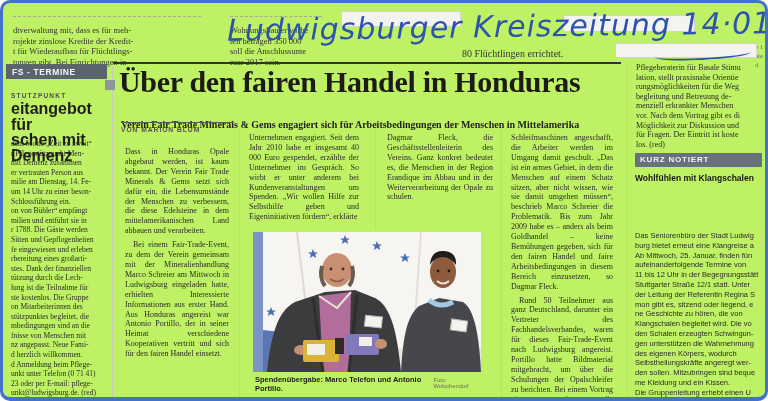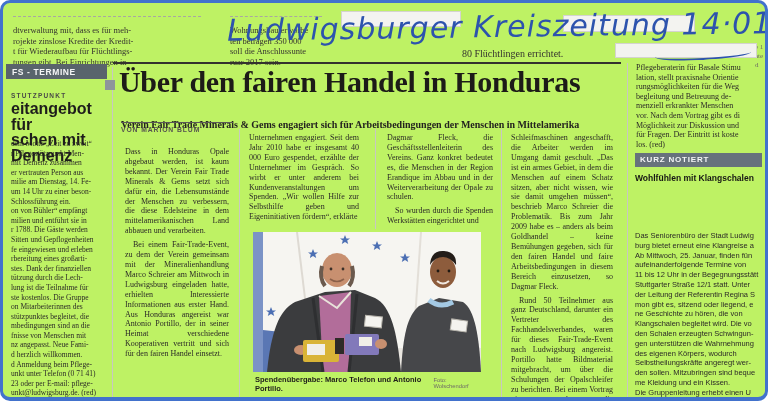--- a/index.html
+++ b/index.html
@@ -145,21 +145,20 @@
 
   <div class="abs coltxt col1 serif">
     <p>Dass in Honduras Opale abgebaut werden, ist kaum bekannt. Der Verein Fair Trade Minerals &amp; Gems setzt sich dafür ein, die Lebensumstände der Menschen zu verbessern, die diese Edelsteine in dem mittelamerikanischen Land abbauen und verarbeiten.</p>
     <p>Bei einem Fair-Trade-Event, zu dem der Verein gemeinsam mit der Mineralienhandlung Marco Schreier am Mittwoch in Ludwigsburg eingeladen hatte, erhielten Interessierte Informationen aus erster Hand. Aus Honduras angereist war Antonio Portillo, der in seiner Heimat verschiedene Kooperativen vertritt und sich für den fairen Handel einsetzt.</p>
   </div>
   <div class="abs coltxt col2 serif">
     <p>Unternehmen engagiert. Seit dem Jahr 2010 habe er insgesamt 40 000 Euro gespendet, erzählte der Unternehmer im Gespräch. So wirbt er unter anderem bei Kundenveranstaltungen um Spenden. „Wir wollen Hilfe zur Selbsthilfe geben und Eigeninitiativen fördern“, erklärte</p>
   </div>
   <div class="abs coltxt col3 serif">
     <p>Dagmar Fleck, die Geschäftsstellenleiterin des Vereins. Ganz konkret bedeutet es, die Menschen in der Region Erandique im Abbau und in der Weiterverarbeitung der Opale zu schulen.</p>
-    <p>So wurden durch die Spenden Werkstätten eingerichtet und</p>
   </div>
   <div class="abs coltxt col4 serif">
     <p>Schleifmaschinen angeschafft, die Arbeiter werden im Umgang damit geschult. „Das ist ein armes Gebiet, in dem die Menschen auf einem Schatz sitzen, aber nicht wissen, wie sie damit umgehen müssen“, beschrieb Marco Schreier die Problematik. Bis zum Jahr 2009 habe es – anders als beim Goldhandel – keine Bemühungen gegeben, sich für den fairen Handel und faire Arbeitsbedingungen in diesem Bereich einzusetzen, so Dagmar Fleck.</p>
     <p>Rund 50 Teilnehmer aus ganz Deutschland, darunter ein Vertreter des Fachhandelsverbandes, waren für dieses Fair-Trade-Event nach Ludwigsburg angereist. Portillo hatte Bildmaterial mitgebracht, um über die Schulungen der Opalschleifer zu berichten. Bei einem Vortrag ging es auch um die steinkundliche Wirkung des Hondurasopals, der sich durch seine dunkle Farbe auszeichnet.</p>
   </div>
 
   <div class="abs photo">
     <svg width="228" height="140" viewBox="0 0 228 140" xmlns="http://www.w3.org/2000/svg">
       <defs>
         <path id="st" d="M0,-5 L1.4,-1.6 5,-1.6 2.2,0.6 3.2,4 0,1.9 -3.2,4 -2.2,0.6 -5,-1.6 -1.4,-1.6 Z"></path>

